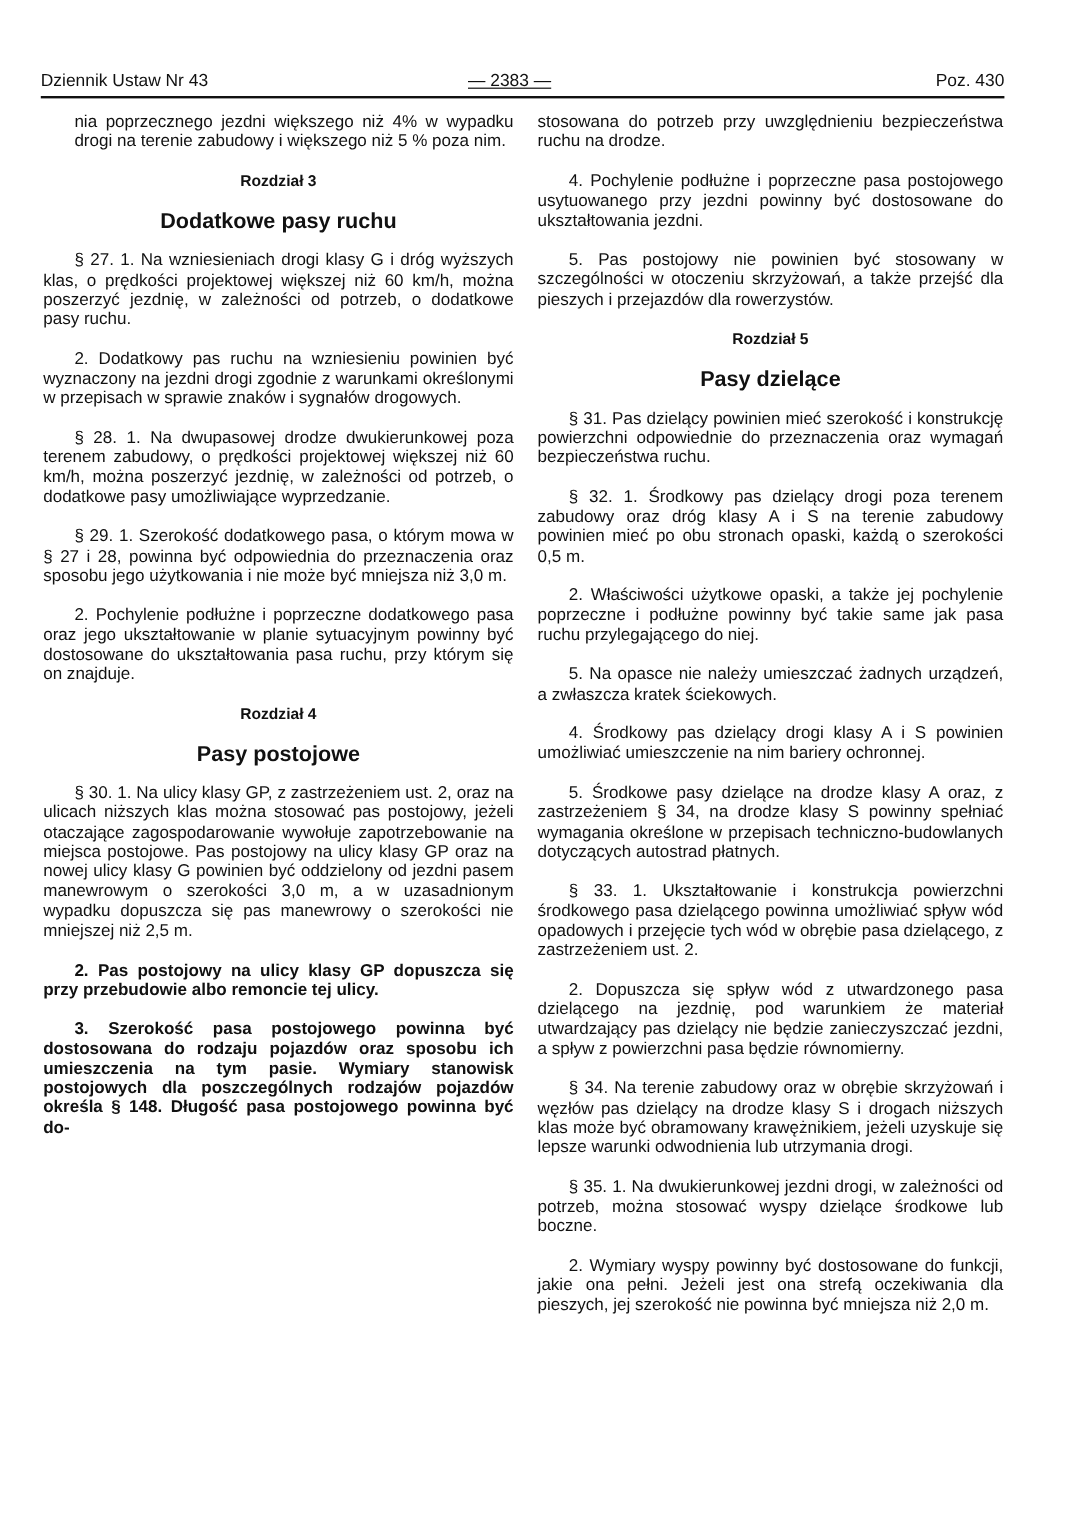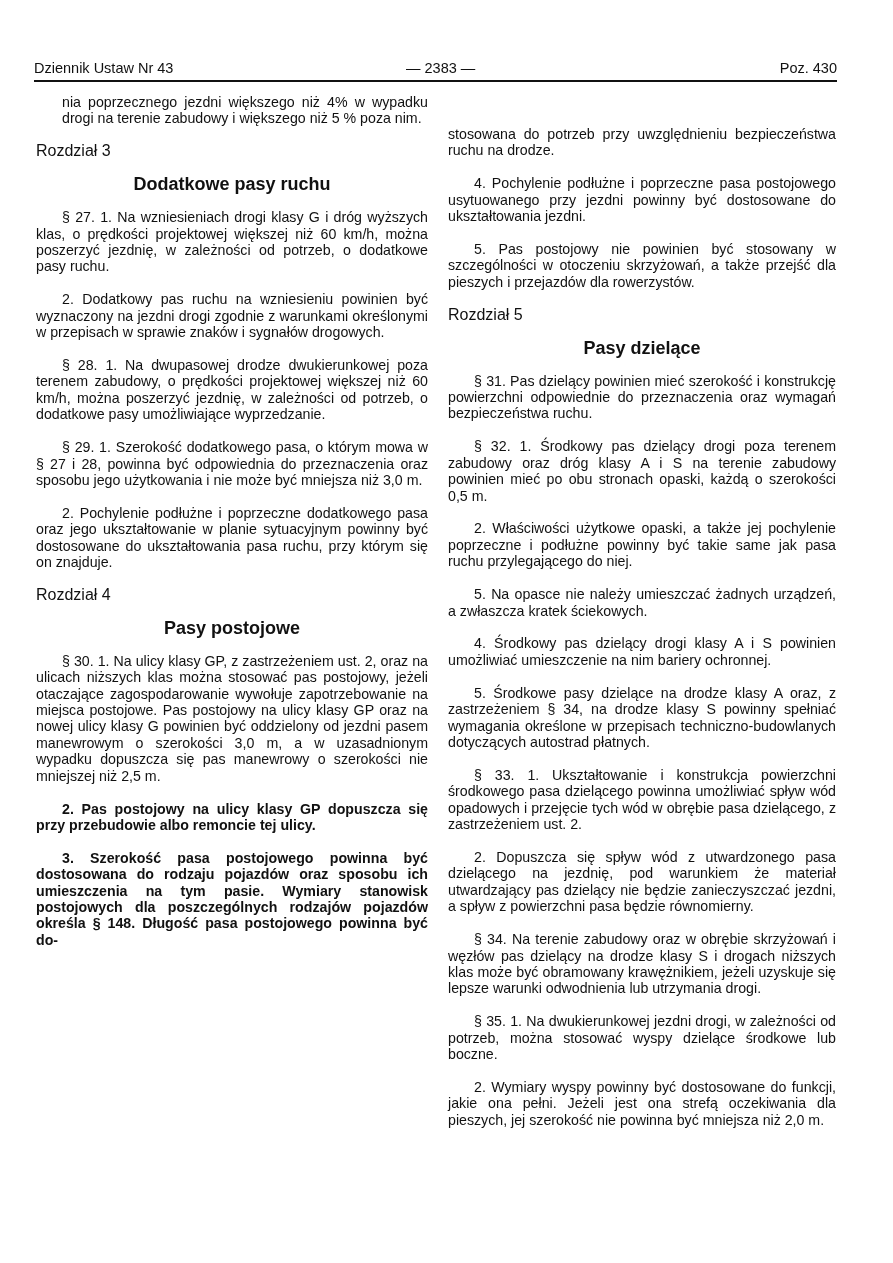--- a/index.html
+++ b/index.html
@@ -6,35 +6,35 @@
   body {
     width: 893px; height: 1263px; position: relative; overflow: hidden;
     font-family: "Liberation Sans", sans-serif; color: #111;
   }
   .header {
     position: absolute; left: 34px; top: 58px; width: 803px; height: 22px;
     border-bottom: 2px solid #111;
     font-size: 14.5px;
   }
   .header .left { position: absolute; left: 0; top: 2px; text-align: center; }
-  .header .center { position: absolute; left: 372px; top: 2px; }
+  .header .center { position: absolute; left: 356px; top: 2px; text-decoration: underline; }
   .header .right { position: absolute; right: 0; top: 2px; }
   .col {
     position: absolute; top: 94px;
     font-size: 14.2px; line-height: 16.4px;
     text-align: justify; hyphens: none;
   }
   .col.left { left: 36px; width: 392px; }
   .col.right { left: 448px; width: 388px; }
   .col p { margin: 0 0 16.5px 0; text-indent: 26px; }
   .col p.first { text-indent: 0; padding-left: 26px; }
-  .col p.noindent { text-indent: 0; margin-top: 32px; }
+  .col p.noindent { text-indent: 0; }
   .col h3 {
-    margin: 0 0 16.5px 0; text-align: left;
-    font-size: 16px; line-height: 16.4px; font-weight: normal;
+    margin: 0 0 16.5px 0; text-align: center;
+    font-size: 13px; line-height: 16.4px; font-weight: bold;
   }
   .col h4 {
     margin: 0 0 16.5px 0; text-align: center;
     font-size: 18px; line-height: 16.4px; font-weight: bold;
   }
   .bold { font-weight: bold; }
 </style>
 </head>
 <body>
 

